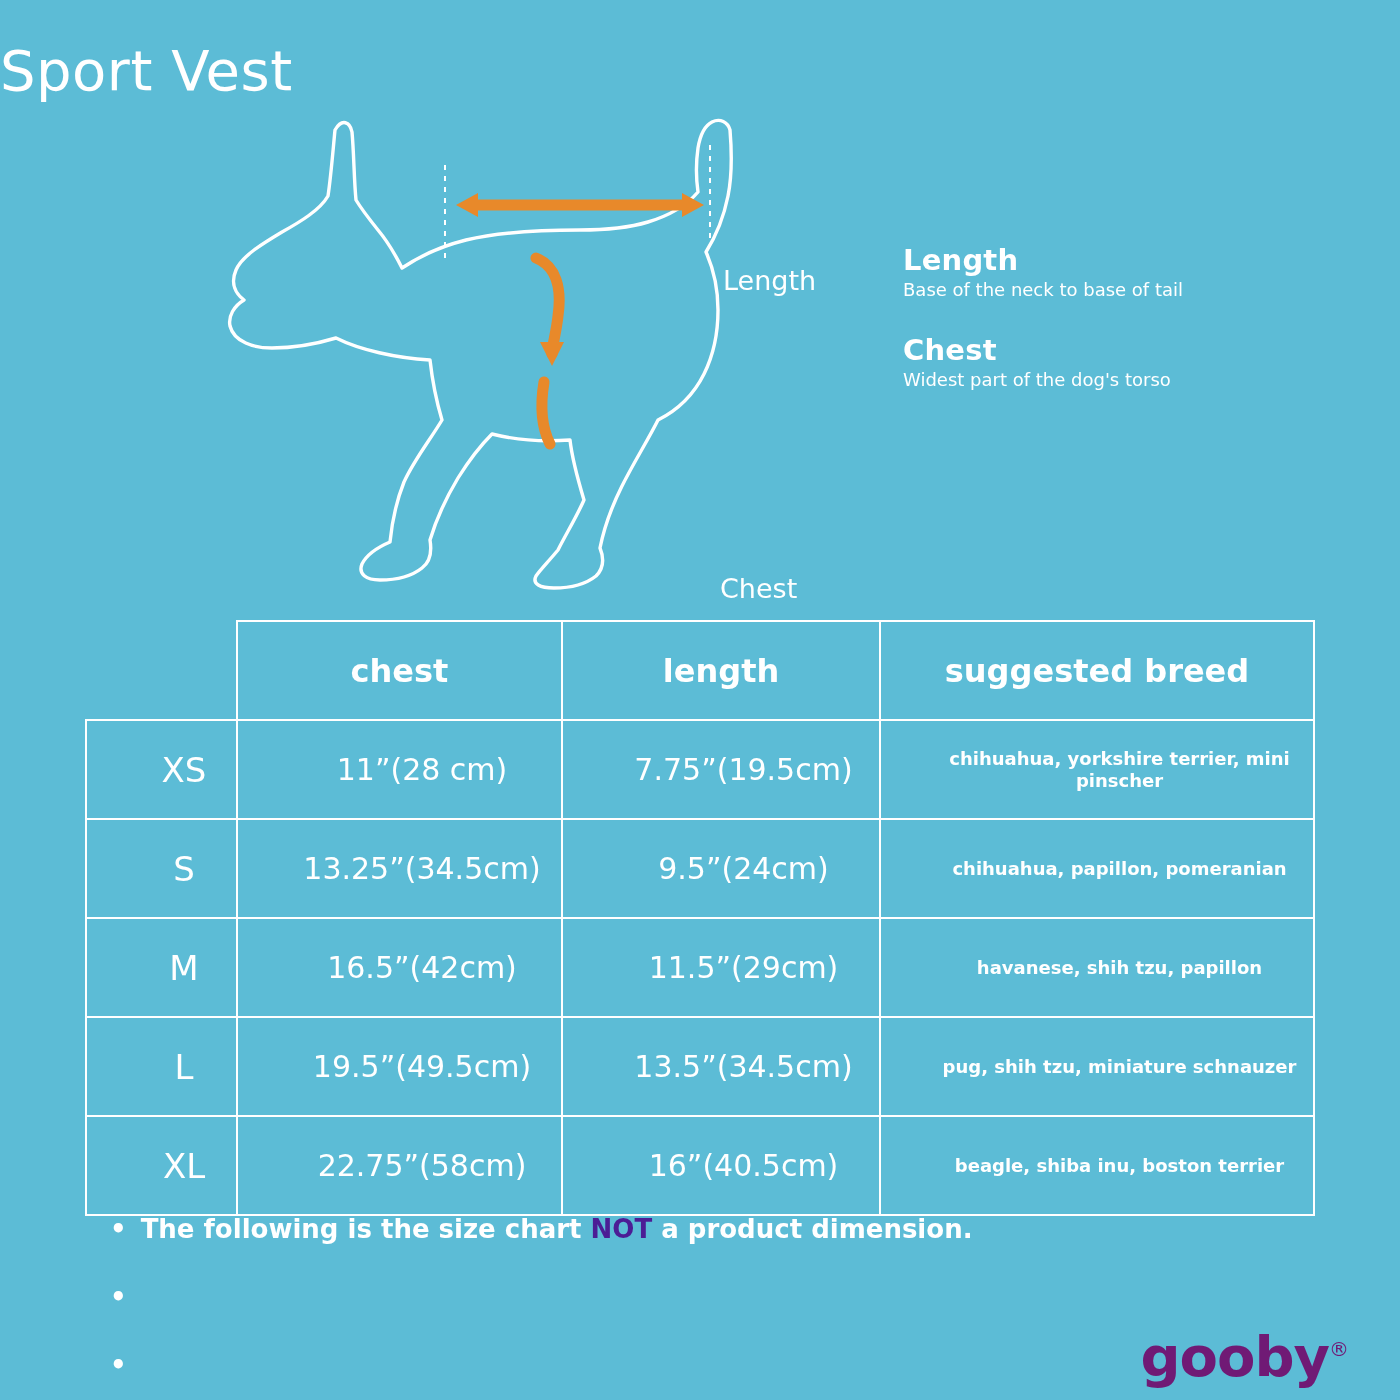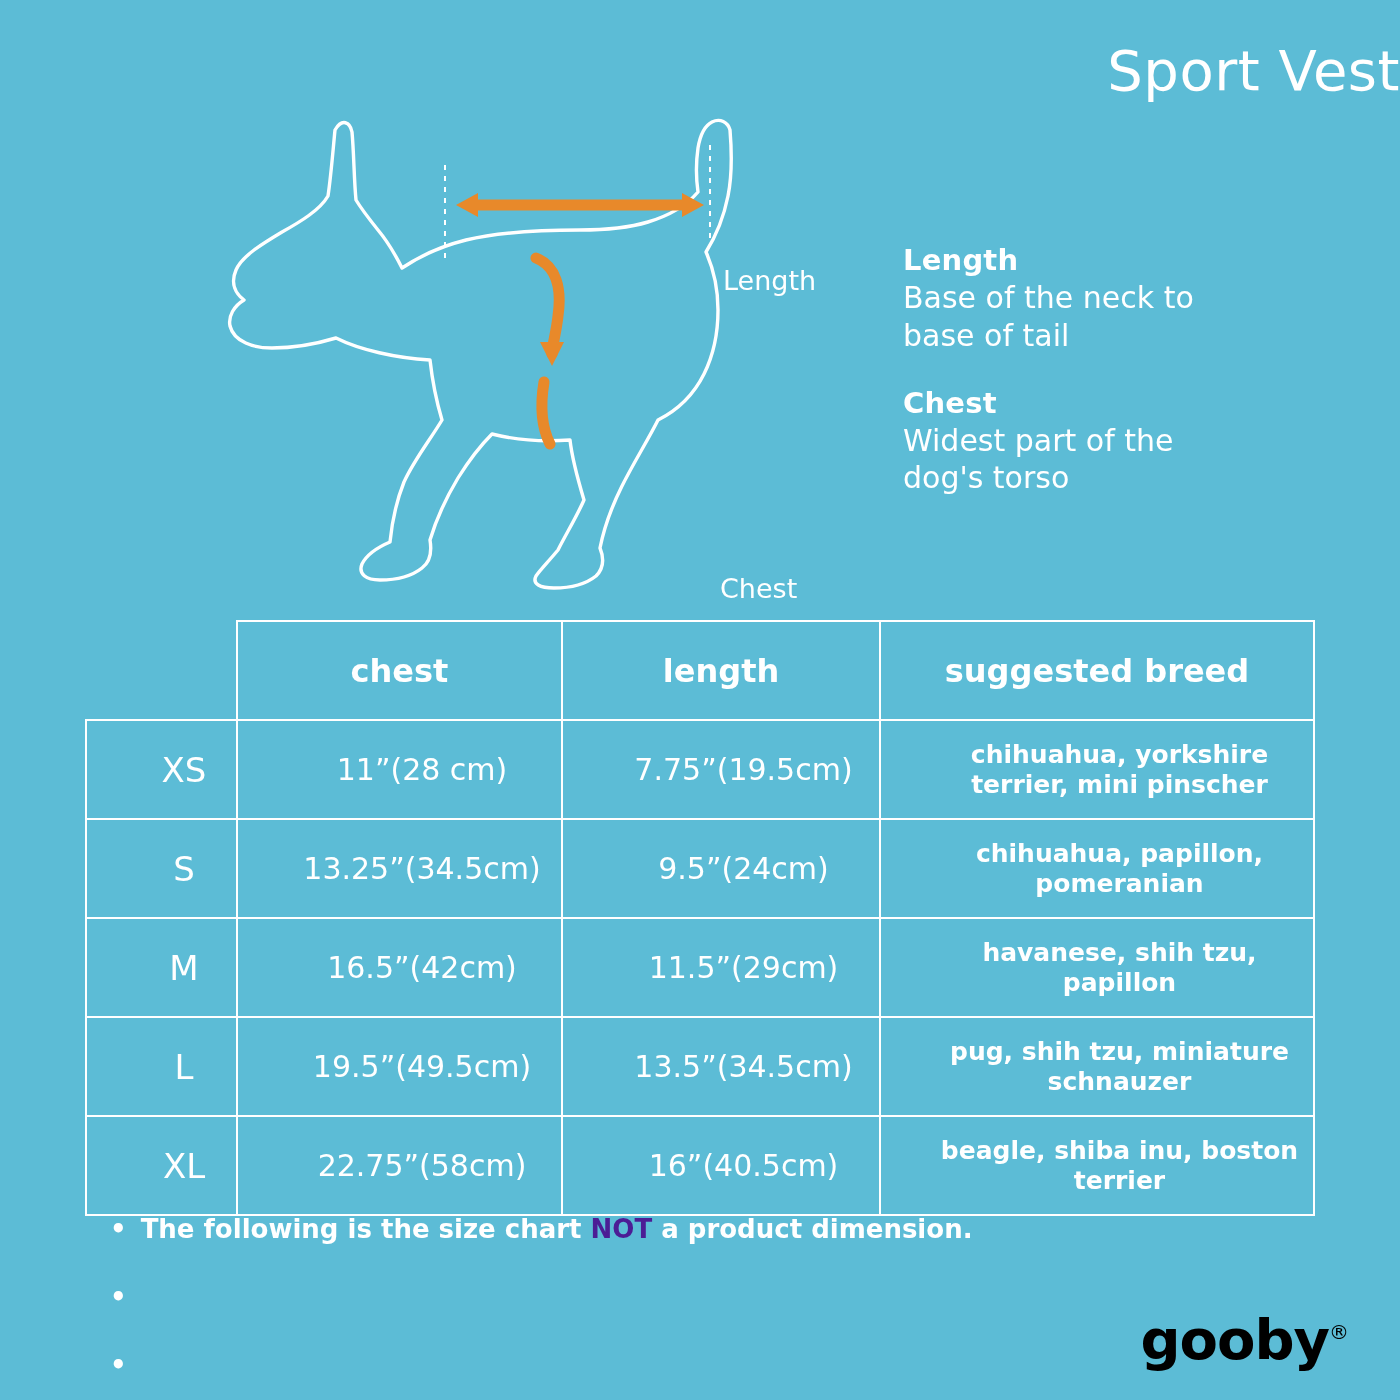--- a/index.html
+++ b/index.html
@@ -22,21 +22,21 @@
     height: 1400px;
     box-sizing: border-box;
   }
 
   
   .title {
     position: absolute;
     top: 38px;
     left: 0;
     width: 100%;
-    text-align: right;
+    text-align: left;
     font-size: 56px;
     font-weight: 400;
     letter-spacing: 0.5px;
     color: #ffffff;
   }
 
   
   .illustration {
     position: absolute;
     top: 110px;
@@ -71,21 +71,21 @@
     width: 330px;
   }
   .legend h3 {
     margin: 0;
     font-size: 29px;
     font-weight: 700;
     letter-spacing: 0.2px;
   }
   .legend p {
     margin: 2px 0 0 0;
-    font-size: 30px;
+    font-size: 18px;
     line-height: 1.26;
     font-weight: 400;
   }
   .legend .block2 {
     margin-top: 31px;
   }
 
   
   .size-table {
     position: absolute;
@@ -120,21 +120,21 @@
   .size-table tbody td {
     height: 97px;
     font-size: 30px;
     padding-left: 45px;
   }
   .size-table tbody td.size {
     font-size: 34px;
     font-weight: 400;
   }
   .size-table tbody td.breed {
-    font-size: 25px;
+    font-size: 18px;
     line-height: 1.2;
     font-weight: 700;
   }
 
   
   .size-table thead th.blank {
     border-left: 2px solid transparent;
     border-top: 2px solid transparent;
   }
 
@@ -160,25 +160,25 @@
   }
   .note .em {
     color: #4c1d95;
     font-weight: 700;
   }
 
   
   .logo {
     position: absolute;
     right: 52px;
-    bottom: 28px;
+    bottom: 11px;
     font-size: 56px;
     font-weight: 700;
     letter-spacing: -1px;
-    color: #000000;
+    color: #701a75;
     font-family: "DejaVu Sans", sans-serif;
   }
   .logo .reg {
     font-size: 20px;
     vertical-align: super;
     font-weight: 400;
   }
 </style>
 </head>
 <body>

